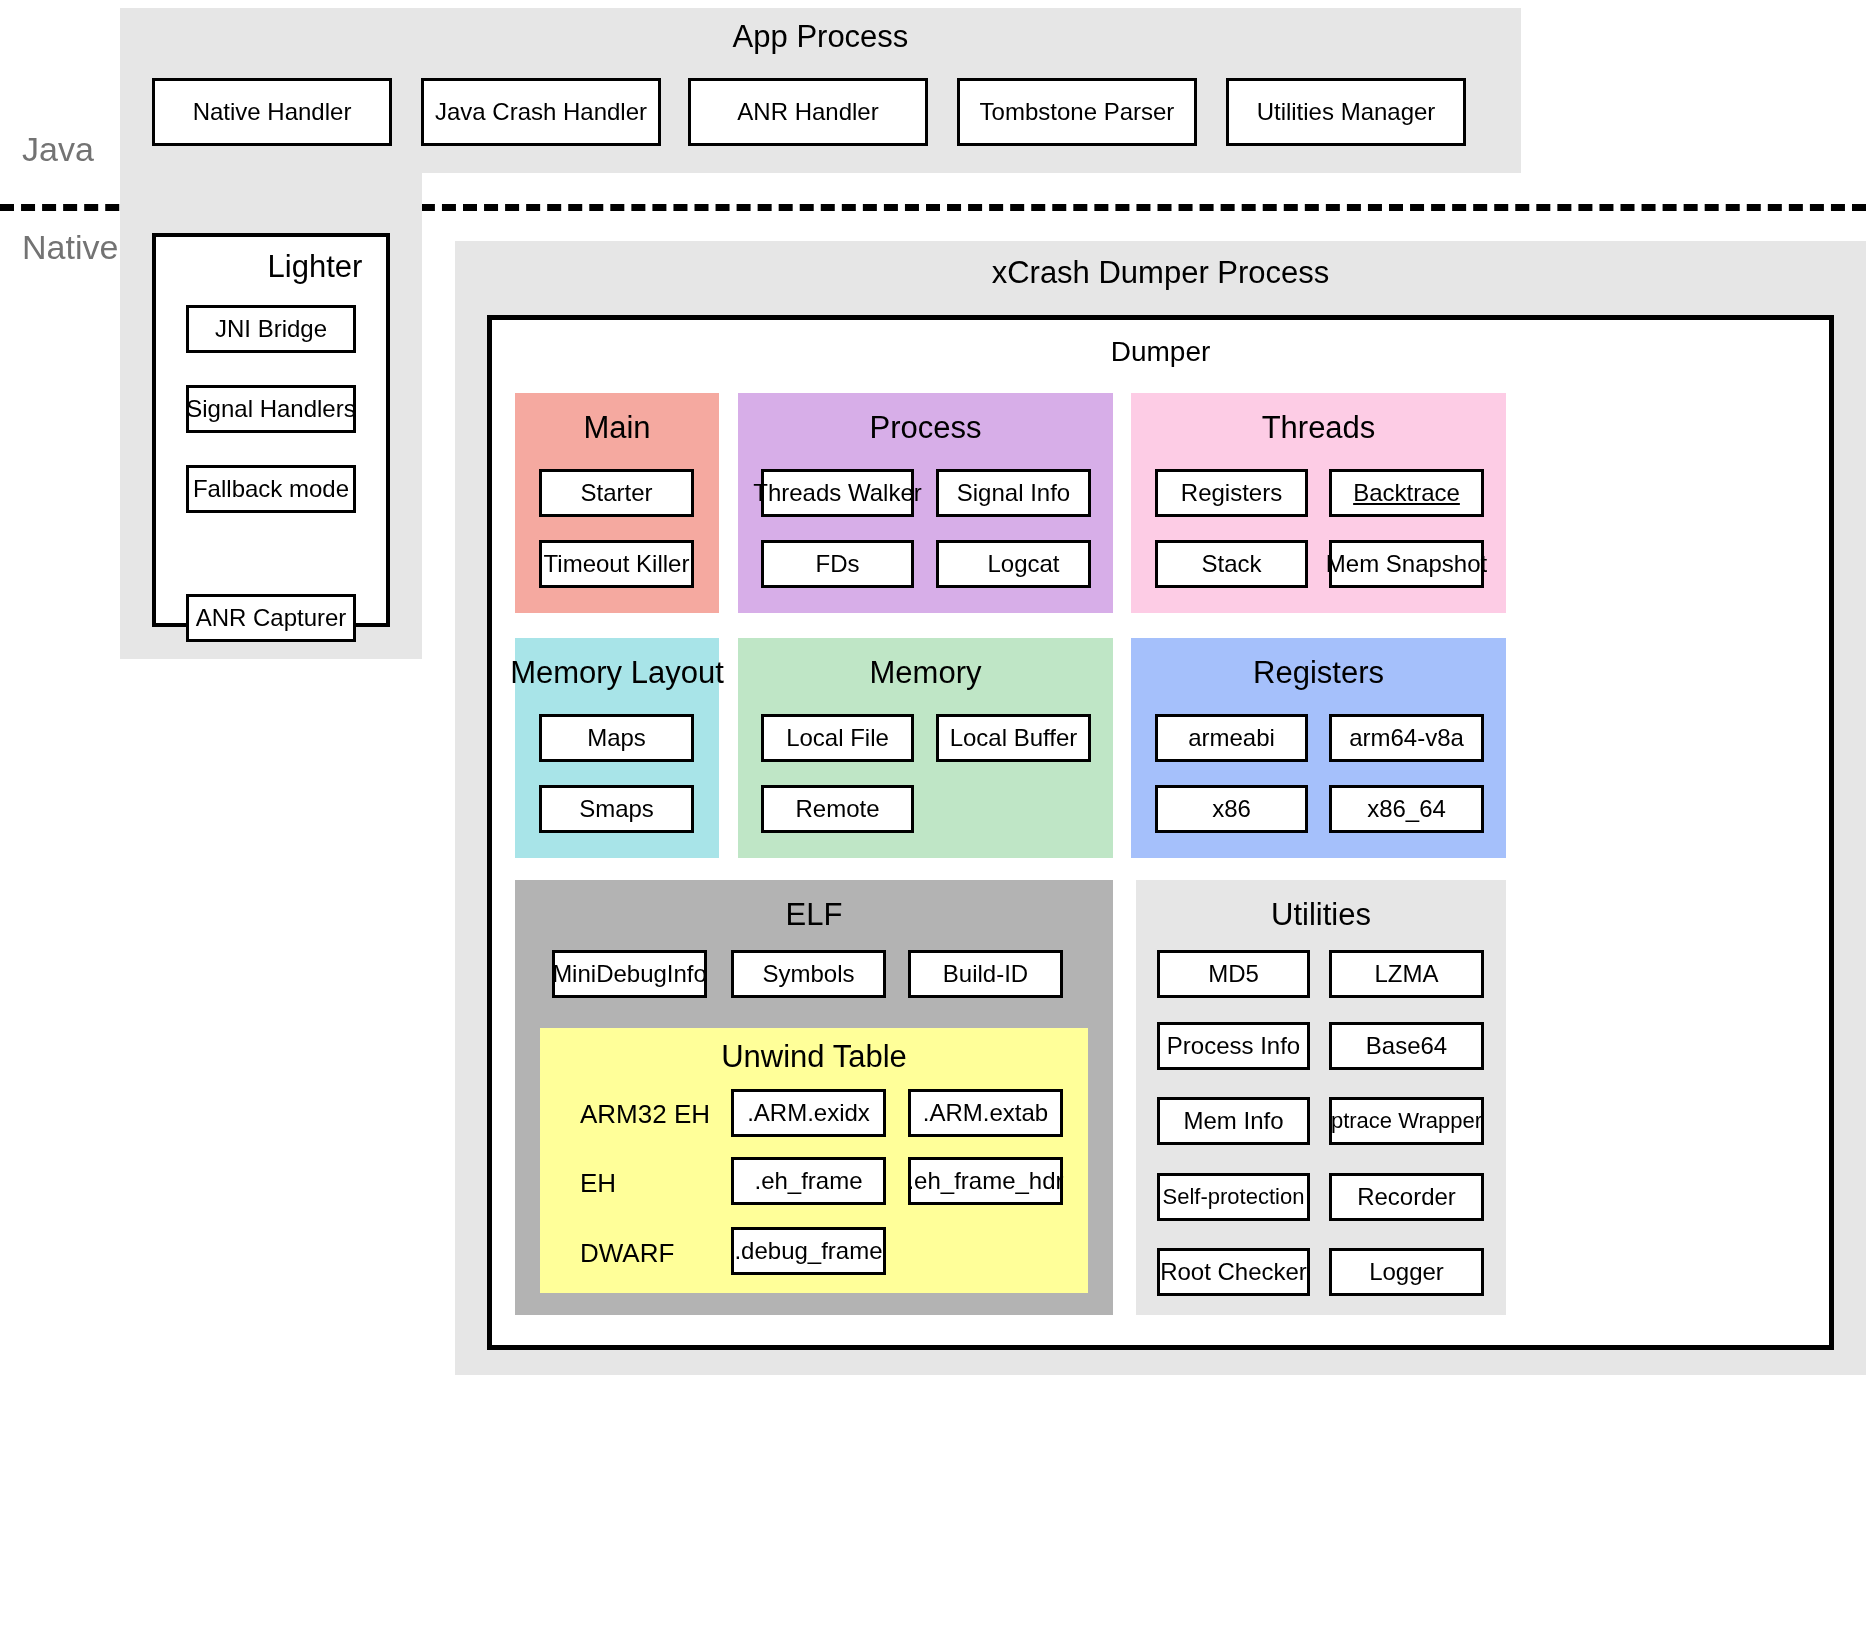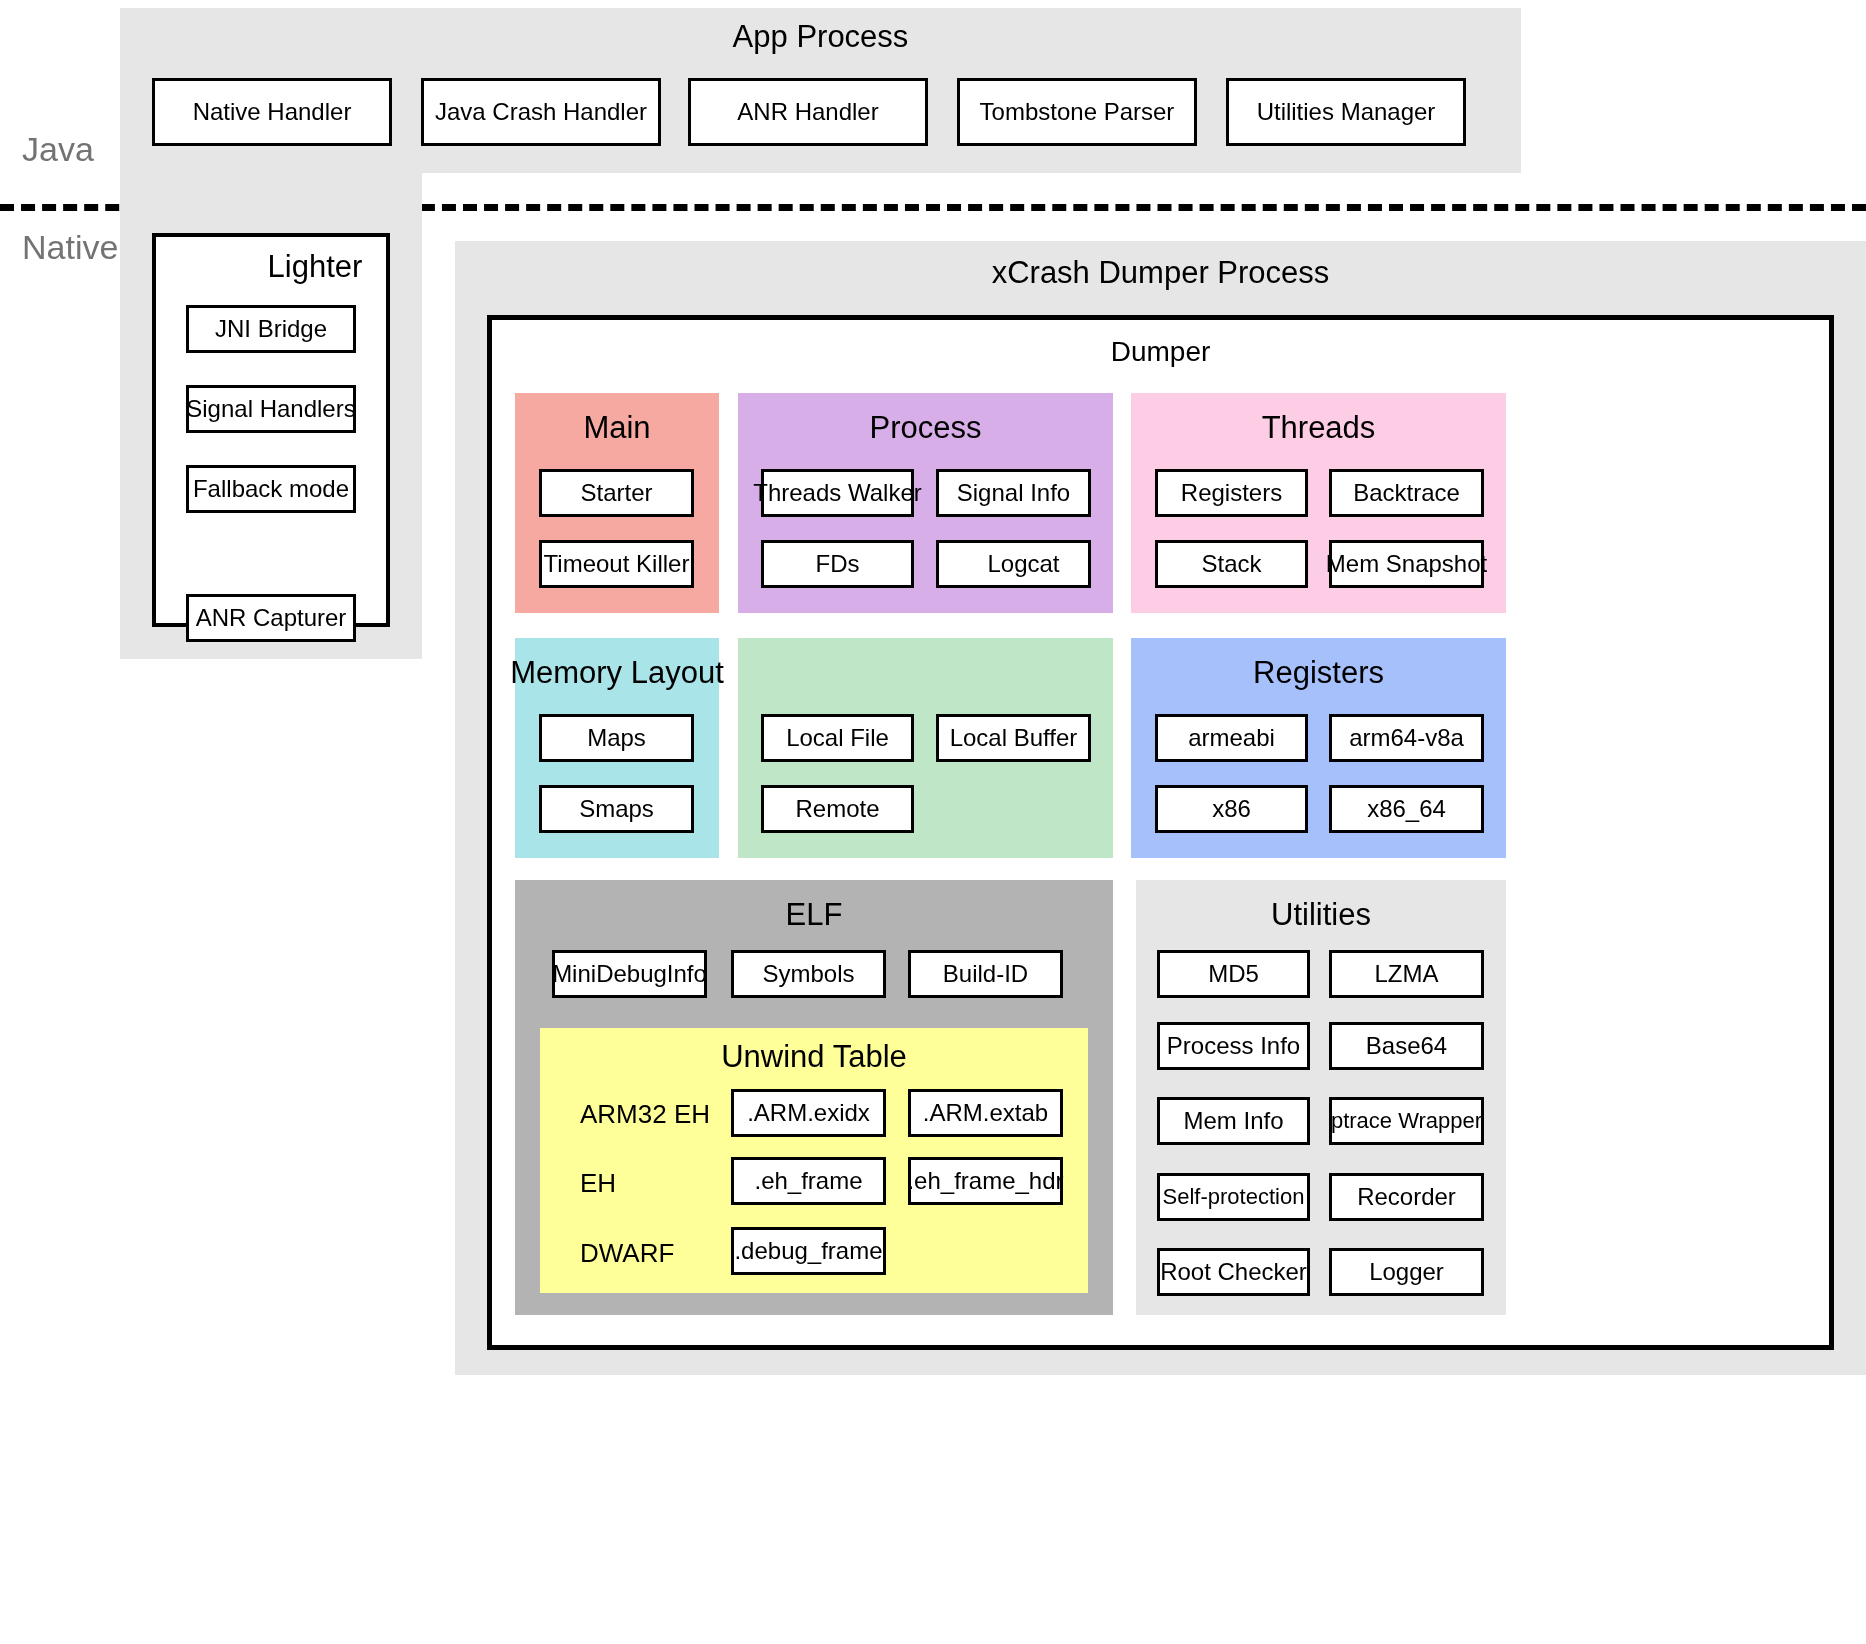--- a/index.html
+++ b/index.html
@@ -149,30 +149,31 @@
   <div class="abs module" style="left:738px; top:393px; width:375px; height:220px; background:#d7aee8;"></div>
   <div class="abs group-title" style="left:738px; top:411px; width:375px;">Process</div>
   <div class="abs leaf" style="left:761px; top:469px; width:153px; height:48px;">Threads Walker</div>
   <div class="abs leaf" style="left:936px; top:469px; width:155px; height:48px;">Signal Info</div>
   <div class="abs leaf" style="left:761px; top:540px; width:153px; height:48px;">FDs</div>
   <div class="abs leaf" style="left:936px; top:540px; width:155px; height:48px;padding-left:20px;">Logcat</div>
 
   <div class="abs module" style="left:1131px; top:393px; width:375px; height:220px; background:#fdcce5;"></div>
   <div class="abs group-title" style="left:1131px; top:411px; width:375px;">Threads</div>
   <div class="abs leaf" style="left:1155px; top:469px; width:153px; height:48px;">Registers</div>
-  <div class="abs leaf" style="left:1329px; top:469px; width:155px; height:48px;">Backtrace</div>
+  <div class="abs leaf" style="left:1329px; top:469px; width:155px; height:48px;text-decoration:underline;">Backtrace</div>
   <div class="abs leaf" style="left:1155px; top:540px; width:153px; height:48px;">Stack</div>
   <div class="abs leaf" style="left:1329px; top:540px; width:155px; height:48px;">Mem Snapshot</div>
 
   <div class="abs module" style="left:515px; top:638px; width:204px; height:220px; background:#a8e4e8;"></div>
   <div class="abs group-title" style="left:507px; top:656px; width:220px;">Memory Layout</div>
   <div class="abs leaf" style="left:539px; top:714px; width:155px; height:48px;">Maps</div>
   <div class="abs leaf" style="left:539px; top:785px; width:155px; height:48px;">Smaps</div>
 
   <div class="abs module" style="left:738px; top:638px; width:375px; height:220px; background:#bfe6c6;"></div>
+  <div class="abs group-title" style="left:738px; top:656px; width:375px;">Memory</div>
   <div class="abs leaf" style="left:761px; top:714px; width:153px; height:48px;">Local File</div>
   <div class="abs leaf" style="left:936px; top:714px; width:155px; height:48px;">Local Buffer</div>
   <div class="abs leaf" style="left:761px; top:785px; width:153px; height:48px;">Remote</div>
 
   <div class="abs module" style="left:1131px; top:638px; width:375px; height:220px; background:#a5c0fb;"></div>
   <div class="abs group-title" style="left:1131px; top:656px; width:375px;">Registers</div>
   <div class="abs leaf" style="left:1155px; top:714px; width:153px; height:48px;">armeabi</div>
   <div class="abs leaf" style="left:1329px; top:714px; width:155px; height:48px;">arm64-v8a</div>
   <div class="abs leaf" style="left:1155px; top:785px; width:153px; height:48px;">x86</div>
   <div class="abs leaf" style="left:1329px; top:785px; width:155px; height:48px;">x86_64</div>

